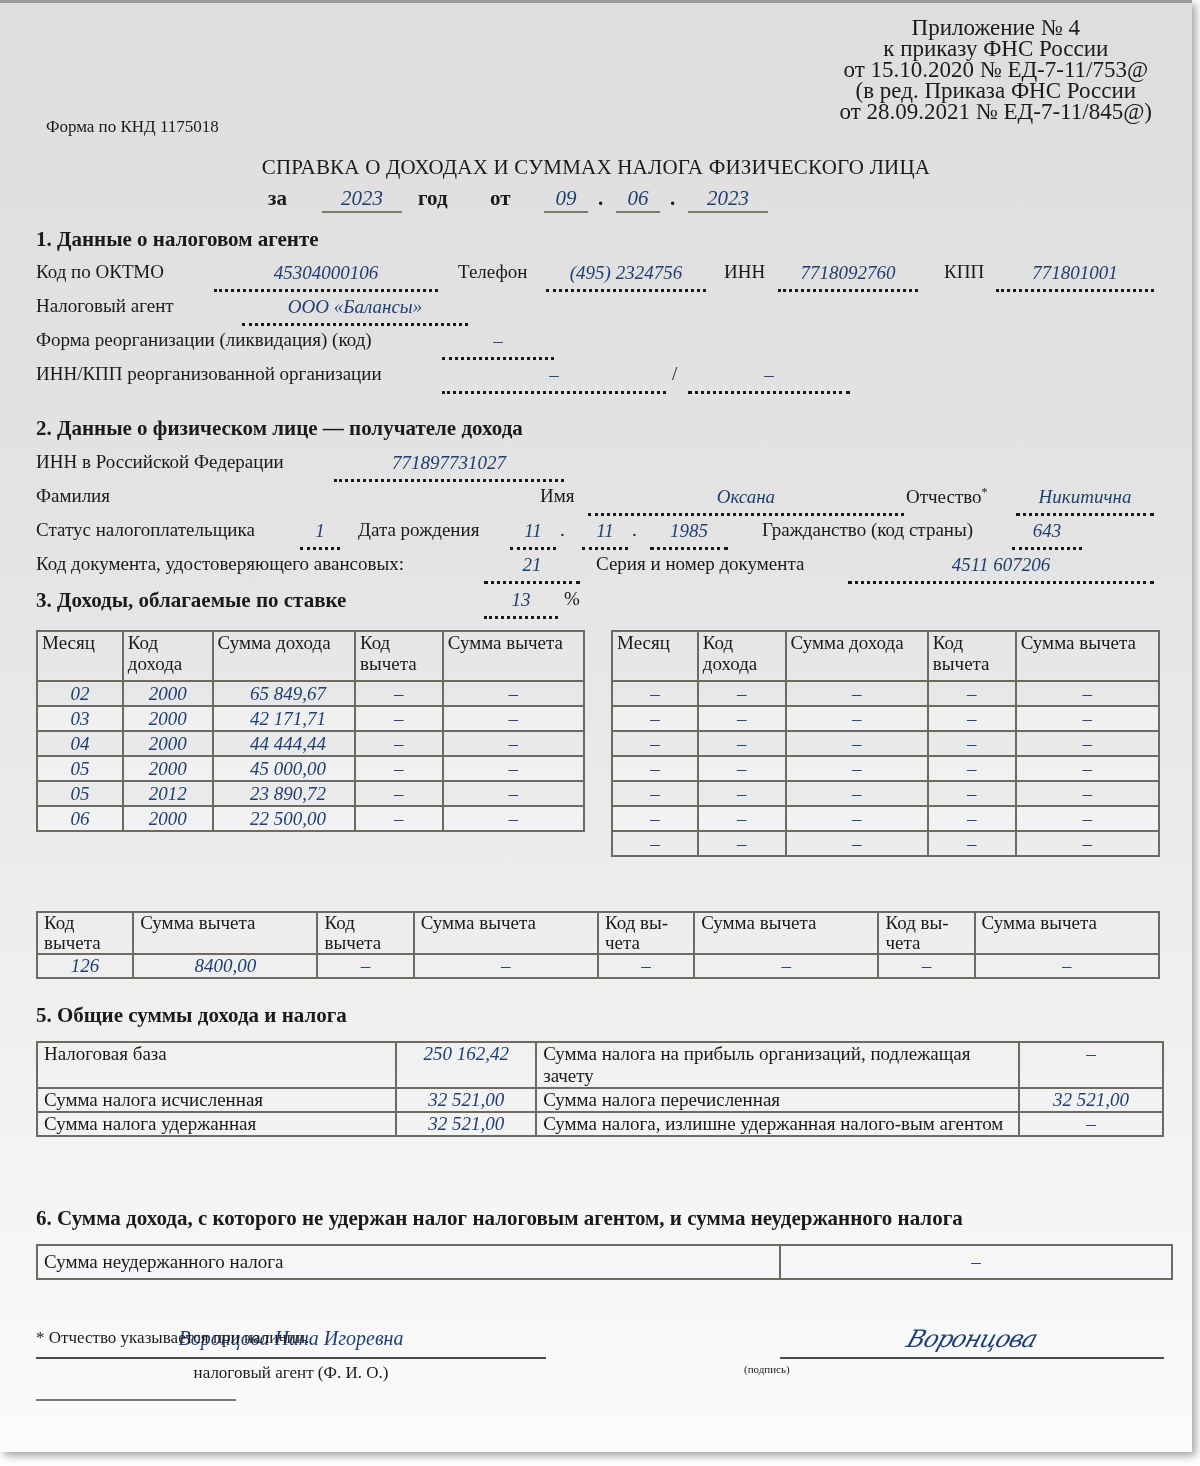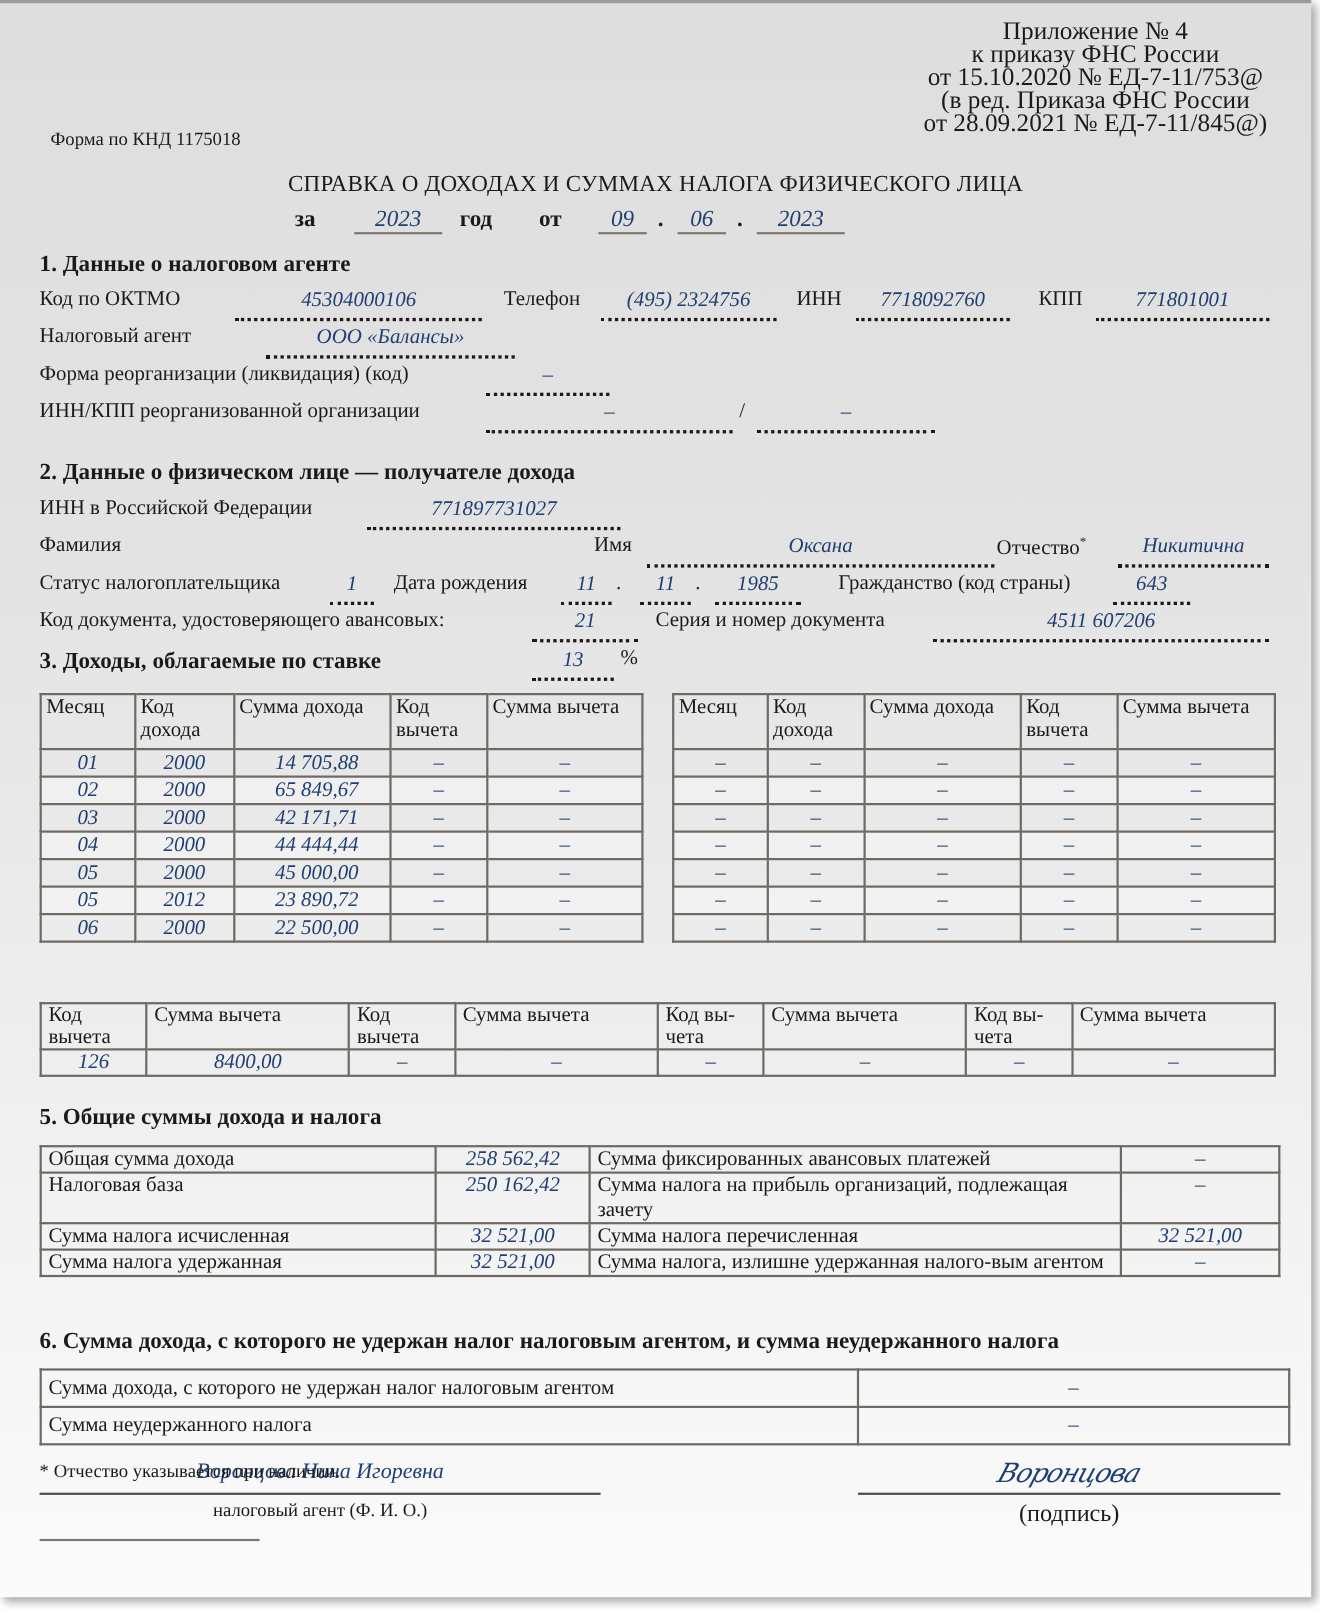--- a/index.html
+++ b/index.html
@@ -129,27 +129,20 @@
         <tr class="hd">
       <td>Месяц</td>
       <td>Код дохода</td>
       <td>Сумма дохода</td>
       <td>Код вычета</td>
       <td>Сумма вычета</td>
     </tr>
     </tbody>
       <tbody id="t3-left-body">
         <tr>
-          <td class="fill">01</td>
-          <td class="fill">2000</td>
-          <td class="fill num">14 705,88</td>
-          <td class="fill">–</td>
-          <td class="fill">–</td>
-        </tr>
-        <tr>
           <td class="fill">02</td>
           <td class="fill">2000</td>
           <td class="fill num">65 849,67</td>
           <td class="fill">–</td>
           <td class="fill">–</td>
         </tr>
         <tr>
           <td class="fill">03</td>
           <td class="fill">2000</td>
           <td class="fill num">42 171,71</td>
@@ -295,26 +288,20 @@
   <div class="sec" style="top:1000px">5. Общие суммы дохода и налога</div>
   <table class="t5" style="left:36px;top:1038px;width:1128px">
     <colgroup>
         <col style="width:360px">
         <col style="width:140px">
         <col style="width:484px">
         <col style="width:144px">
       </colgroup>
     <tbody id="t5-body">
         <tr>
-          <td>Общая сумма дохода</td>
-          <td class="v fill">258 562,42</td>
-          <td>Сумма фиксированных авансовых платежей</td>
-          <td class="v fill">–</td>
-        </tr>
-        <tr>
           <td>Налоговая база</td>
           <td class="v fill">250 162,42</td>
           <td>Сумма налога на прибыль организаций, подлежащая зачету</td>
           <td class="v fill">–</td>
         </tr>
         <tr>
           <td>Сумма налога исчисленная</td>
           <td class="v fill">32 521,00</td>
           <td>Сумма налога перечисленная</td>
           <td class="v fill">32 521,00</td>
@@ -329,33 +316,29 @@
   </table>
 
   <div class="sec" style="top:1203px">6. Сумма дохода, с которого не удержан налог налоговым агентом, и сумма неудержанного налога</div>
   <table class="t6" style="left:36px;top:1241px;width:1137px">
     <colgroup>
         <col style="width:744px">
         <col style="width:393px">
       </colgroup>
     <tbody id="t6-body">
         <tr>
-          <td>Сумма дохода, с которого не удержан налог налоговым агентом</td>
-          <td class="v fill">–</td>
-        </tr>
-        <tr>
           <td>Сумма неудержанного налога</td>
           <td class="v fill">–</td>
         </tr>
       </tbody>
   </table>
 
   <div class="fill" style="position:absolute;left:36px;width:510px;top:1324px;text-align:center;font-size:20px">Воронцова Нина Игоревна</div>
   <div class="sigline" style="left:36px;width:510px;top:1354px"></div>
   <div class="lbl" style="left:36px;width:510px;top:1360px;text-align:center;font-size:17px">налоговый агент (Ф. И. О.)</div>
 
   <div class="fill" style="position:absolute;left:780px;width:384px;top:1322px;text-align:center;font-size:24px;font-family:'DejaVu Serif',serif;transform:skewX(-18deg);letter-spacing:-1px">Воронцова</div>
   <div class="sigline" style="left:780px;width:384px;top:1354px"></div>
-  <div class="lbl" style="left:780px;width:384px;top:1360px;text-align:center;font-size:22px">(подпись)</div>
+  <div class="lbl" style="left:744px;width:384px;top:1360px;text-align:left;font-size:11px">(подпись)</div>
 
   <div class="sigline" style="left:36px;width:200px;top:1396px;border-top-width:2px;border-color:#7c786e"></div>
   <div class="lbl" style="left:36px;top:1325px;font-size:17px">* Отчество указывается при наличии.</div>
 </div>
 
 </body></html>

